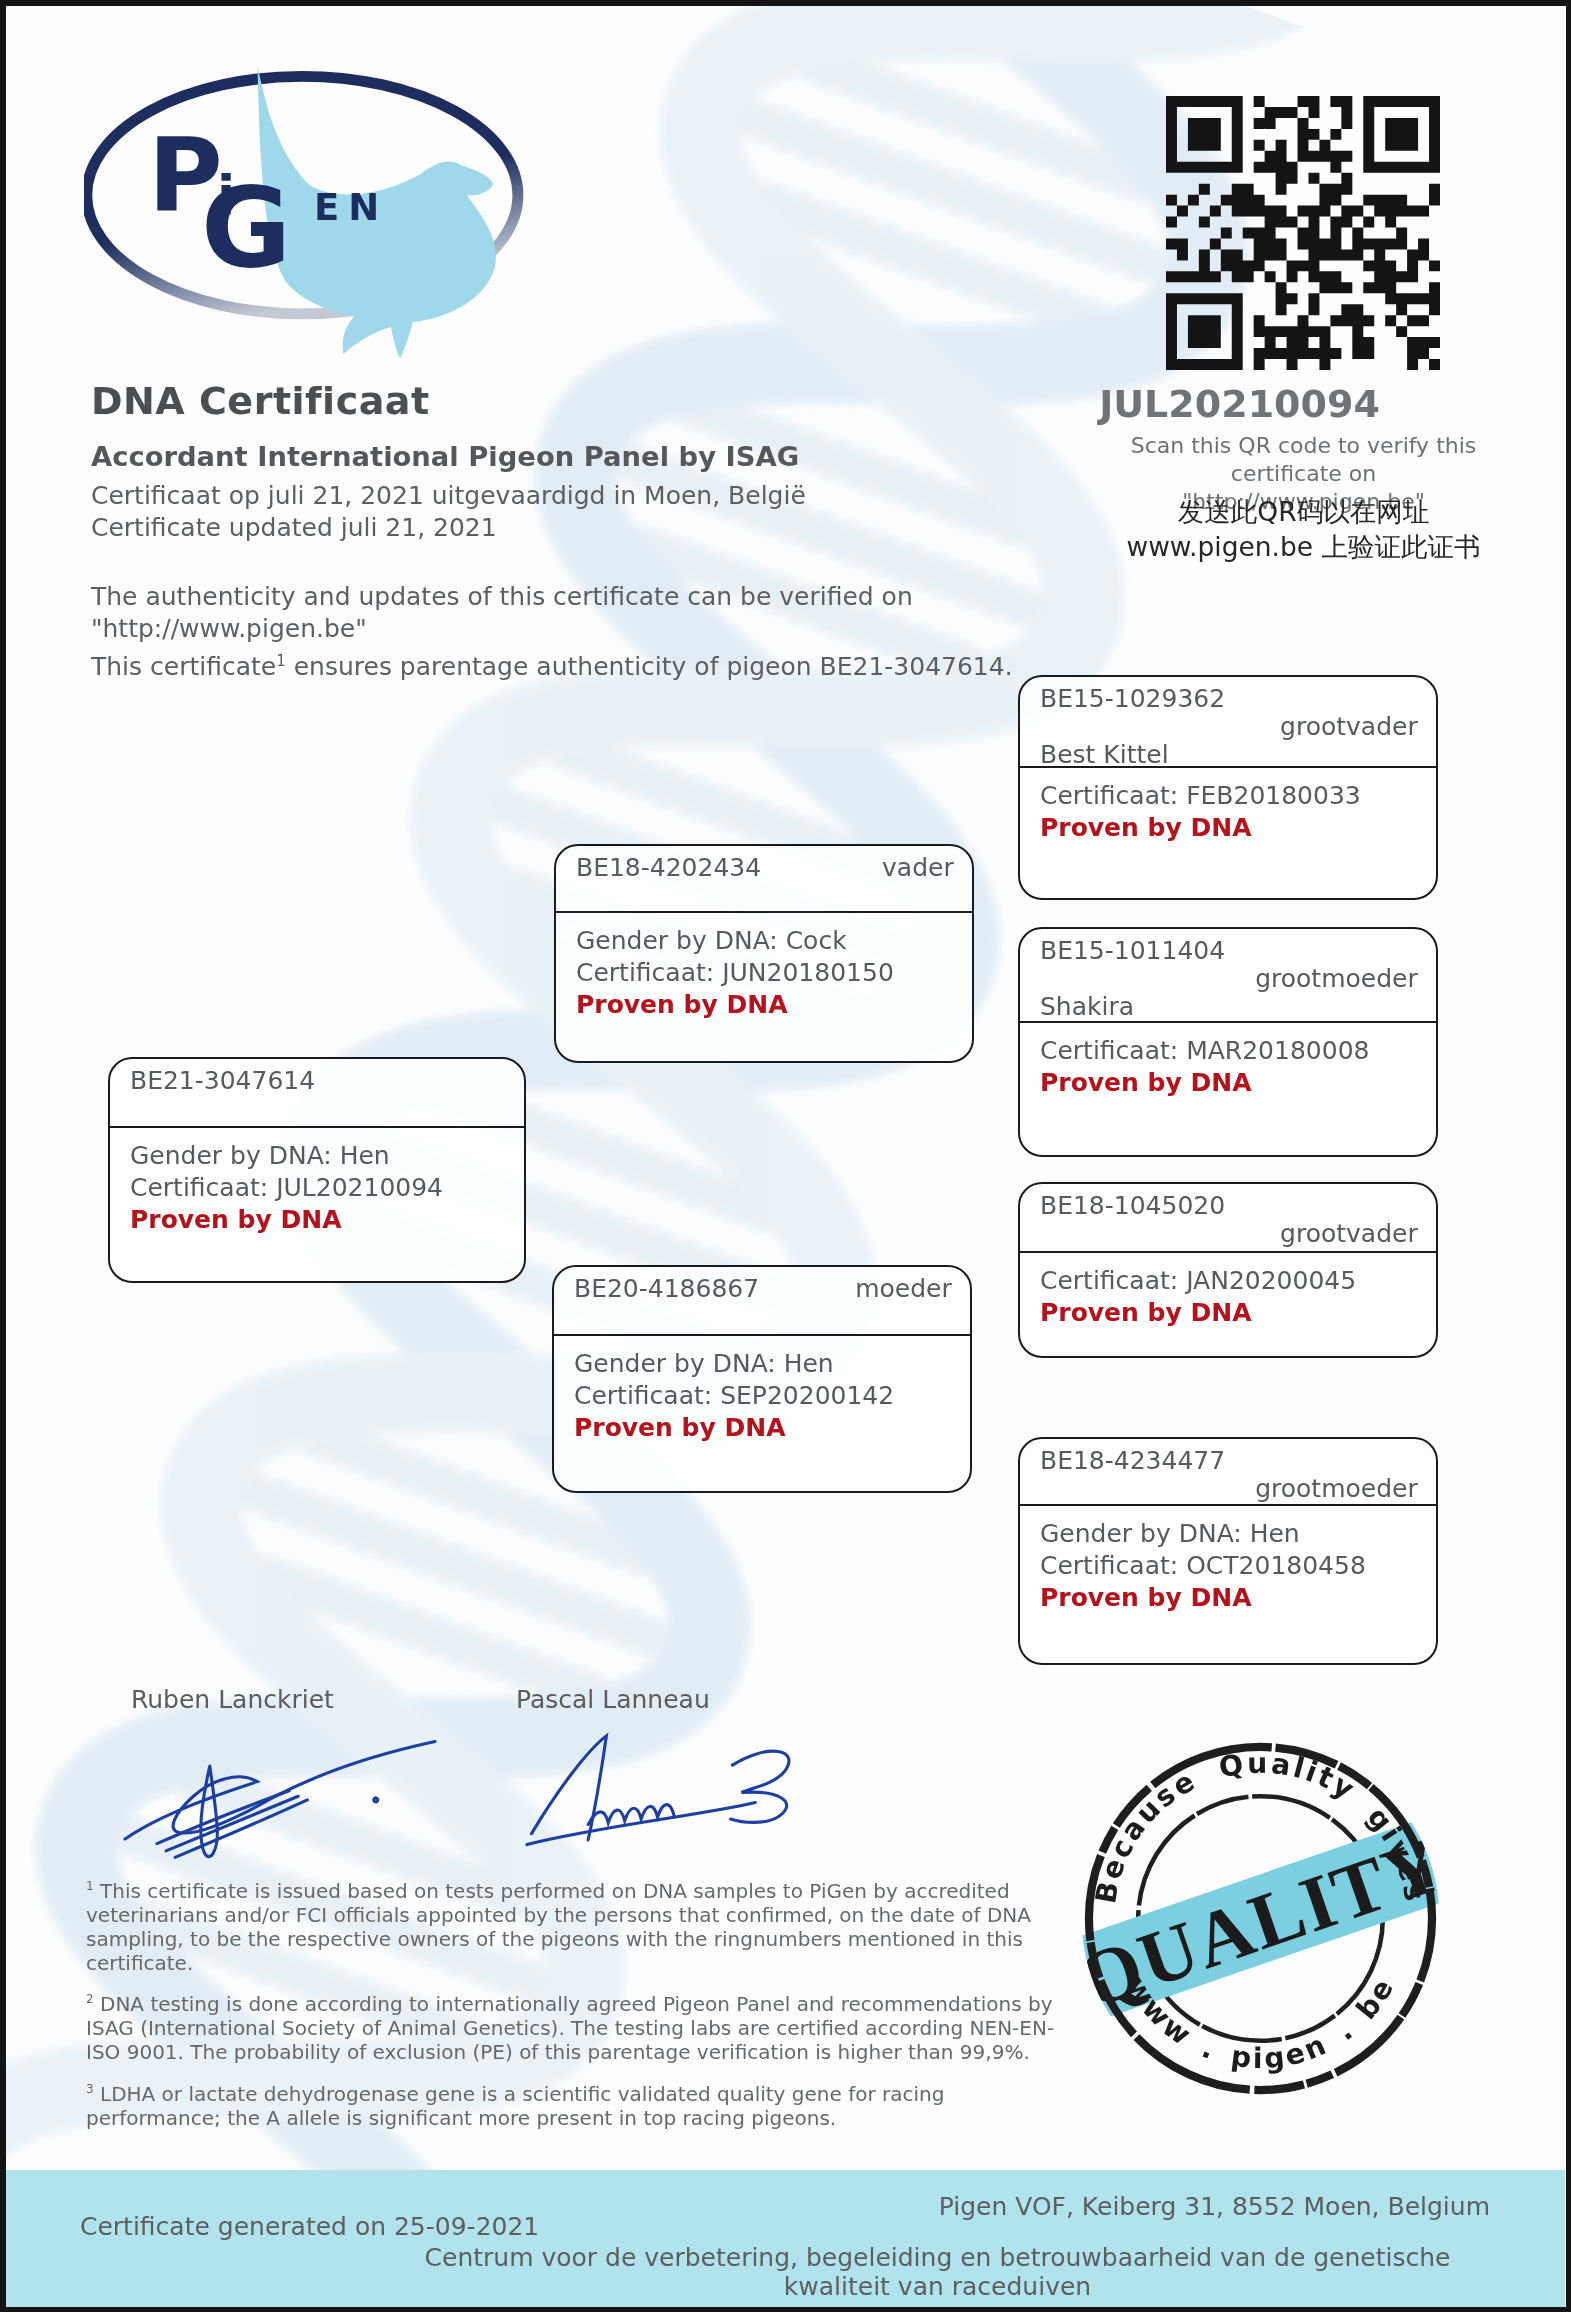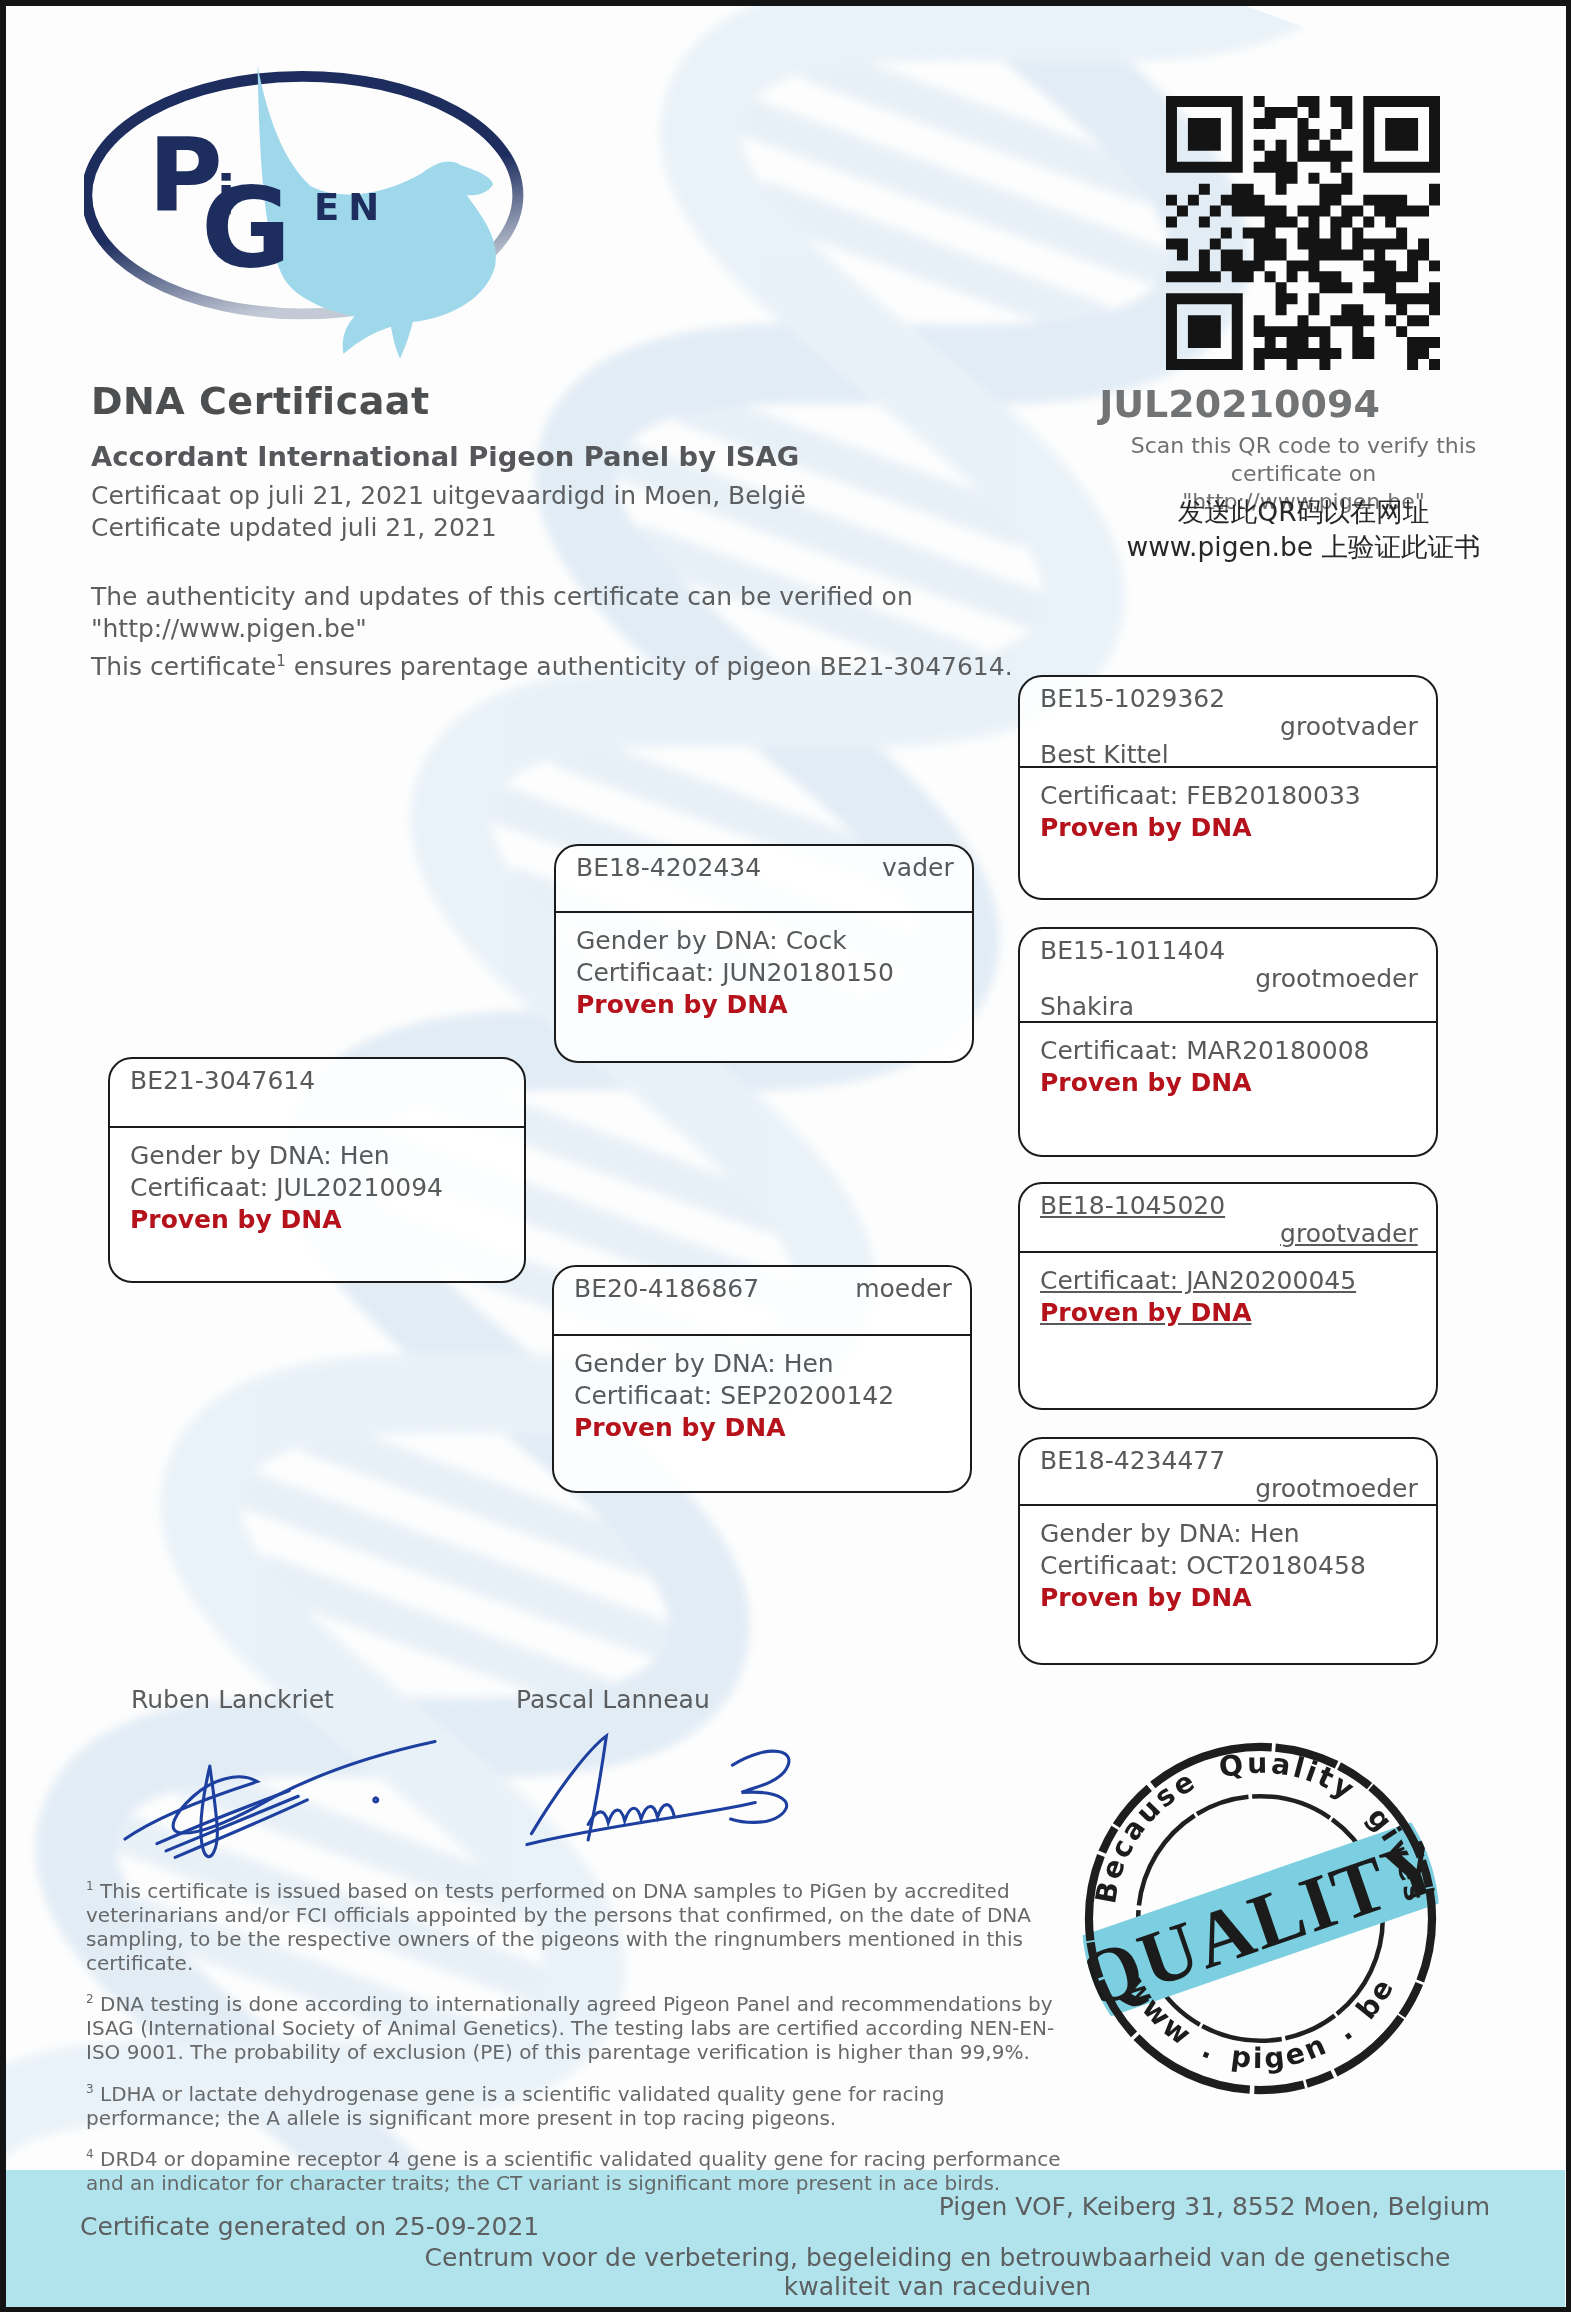--- a/index.html
+++ b/index.html
@@ -46,21 +46,21 @@
   .pbox .bd{padding:12px 18.3px 0 20px;line-height:32px;}
   .hd-row1{display:flex;justify-content:space-between;}
   .hd-row2{text-align:right;}
   .proven{color:#b5121b;font-weight:600;}
   [data-bind]:empty{display:none;}
   .b0{left:102px; top:1051px;width:418px;height:226px;} .b0 .hd{height:69px;}
   .b1{left:548px;top:838px; width:420px;height:219px;} .b1 .hd{height:67px;}
   .b2{left:546px;top:1259px;width:420px;height:228px;} .b2 .hd{height:69px;}
   .b3{left:1012px;top:669px; width:420px;height:225px;} .b3 .hd{height:91px;}
   .b4{left:1012px;top:921px;width:420px;height:230px;} .b4 .hd{height:94px;}
-  .b5{left:1012px;top:1176px;width:420px;height:228px;text-decoration:underline;} .b5 .hd{height:69px;}
+  .b5{left:1012px;top:1176px;width:420px;height:176px;} .b5 .hd{height:69px;}
   .b6{left:1012px;top:1431px;width:420px;height:228px;} .b6 .hd{height:67px;}
   
   .sig-name{position:absolute;font-size:25px;color:#5a5c5e;z-index:2;}
   .sig1-name{left:125px;top:1679px;} .sig2-name{left:510px;top:1679px;}
   .sig-svg{position:absolute;z-index:2;}
   .sig1-svg{left:96px;top:1710px;} .sig2-svg{left:507px;top:1718px;}
   
   .notes{position:absolute;left:80px;top:1868px;width:982px;z-index:2;
          font-size:20px;line-height:24px;color:#66686a;}
   .notes p{margin:0 0 12.8px 0;}
@@ -265,21 +265,20 @@
       <path d="M82,110 C92,92 100,92 104,108 C110,90 118,90 122,106 C128,88 136,88 140,104 C146,86 154,86 158,102 C164,84 172,84 176,100"></path>
       <path d="M240,45 C280,20 315,28 297,52 C286,66 260,70 250,75 C292,72 312,86 291,101 C276,111 250,108 238,104"></path>
       <path d="M15,132 C95,112 205,100 265,86"></path>
     </g>
   </svg>
 
   <div class="notes">
     <p><sup data-bind="footnotes.0.sup">1</sup><span data-bind="footnotes.0.text"> This certificate is issued based on tests performed on DNA samples to PiGen by accredited veterinarians and/or FCI officials appointed by the persons that confirmed, on the date of DNA sampling, to be the respective owners of the pigeons with the ringnumbers mentioned in this certificate.</span></p>
     <p><sup data-bind="footnotes.1.sup">2</sup><span data-bind="footnotes.1.text"> DNA testing is done according to internationally agreed Pigeon Panel and recommendations by ISAG (International Society of Animal Genetics). The testing labs are certified according NEN-EN-ISO 9001. The probability of exclusion (PE) of this parentage verification is higher than 99,9%.</span></p>
     <p><sup data-bind="footnotes.2.sup">3</sup><span data-bind="footnotes.2.text"> LDHA or lactate dehydrogenase gene is a scientific validated quality gene for racing performance; the A allele is significant more present in top racing pigeons.</span></p>
-    <p><sup data-bind="footnotes.3.sup">4</sup><span data-bind="footnotes.3.text"> DRD4 or dopamine receptor 4 gene is a scientific validated quality gene for racing performance and an indicator for character traits; the CT variant is significant more present in ace birds.</span></p>
   </div>
 
   <svg class="stamp" width="365" height="365" viewBox="0 0 400 400">
     <defs>
       <path id="arcTop" d="M41.6,177.7 A160,160 0 0 1 358.4,177.7" fill="none"></path>
       <path id="arcBot" d="M51.4,269.3 A164,164 0 0 0 348.6,269.3" fill="none"></path>
       <clipPath id="stampClip">
           <circle cx="200" cy="200" r="196"></circle>
         </clipPath>
     </defs>

